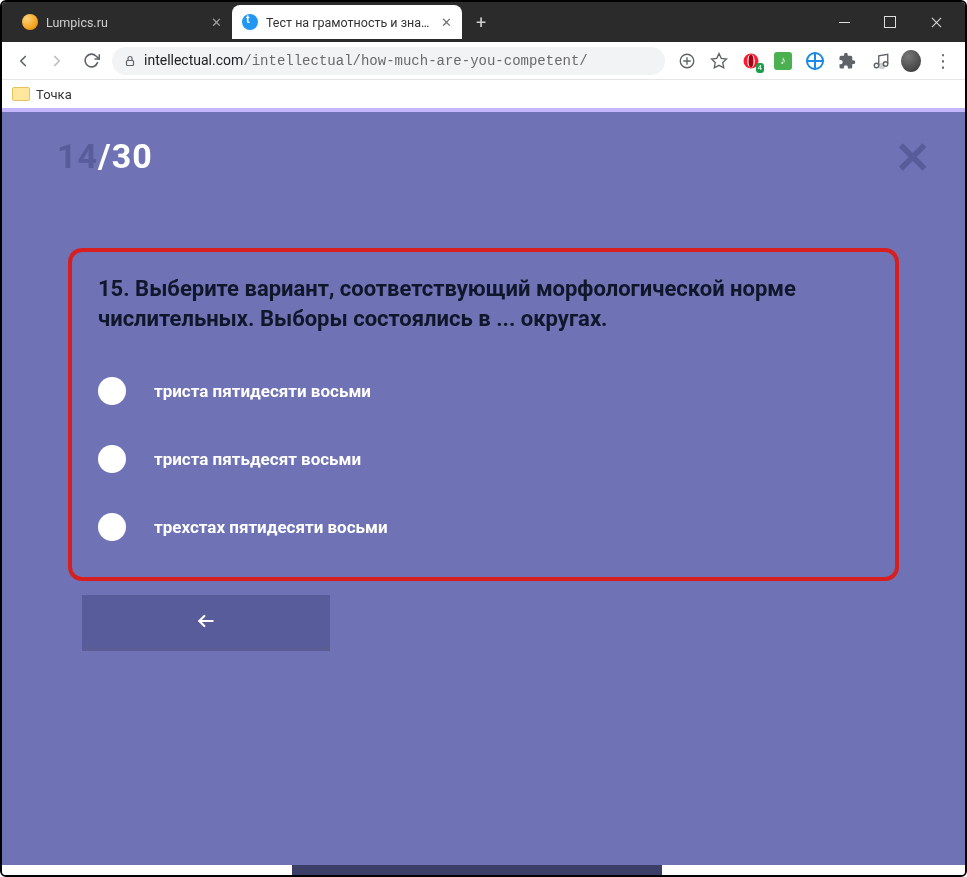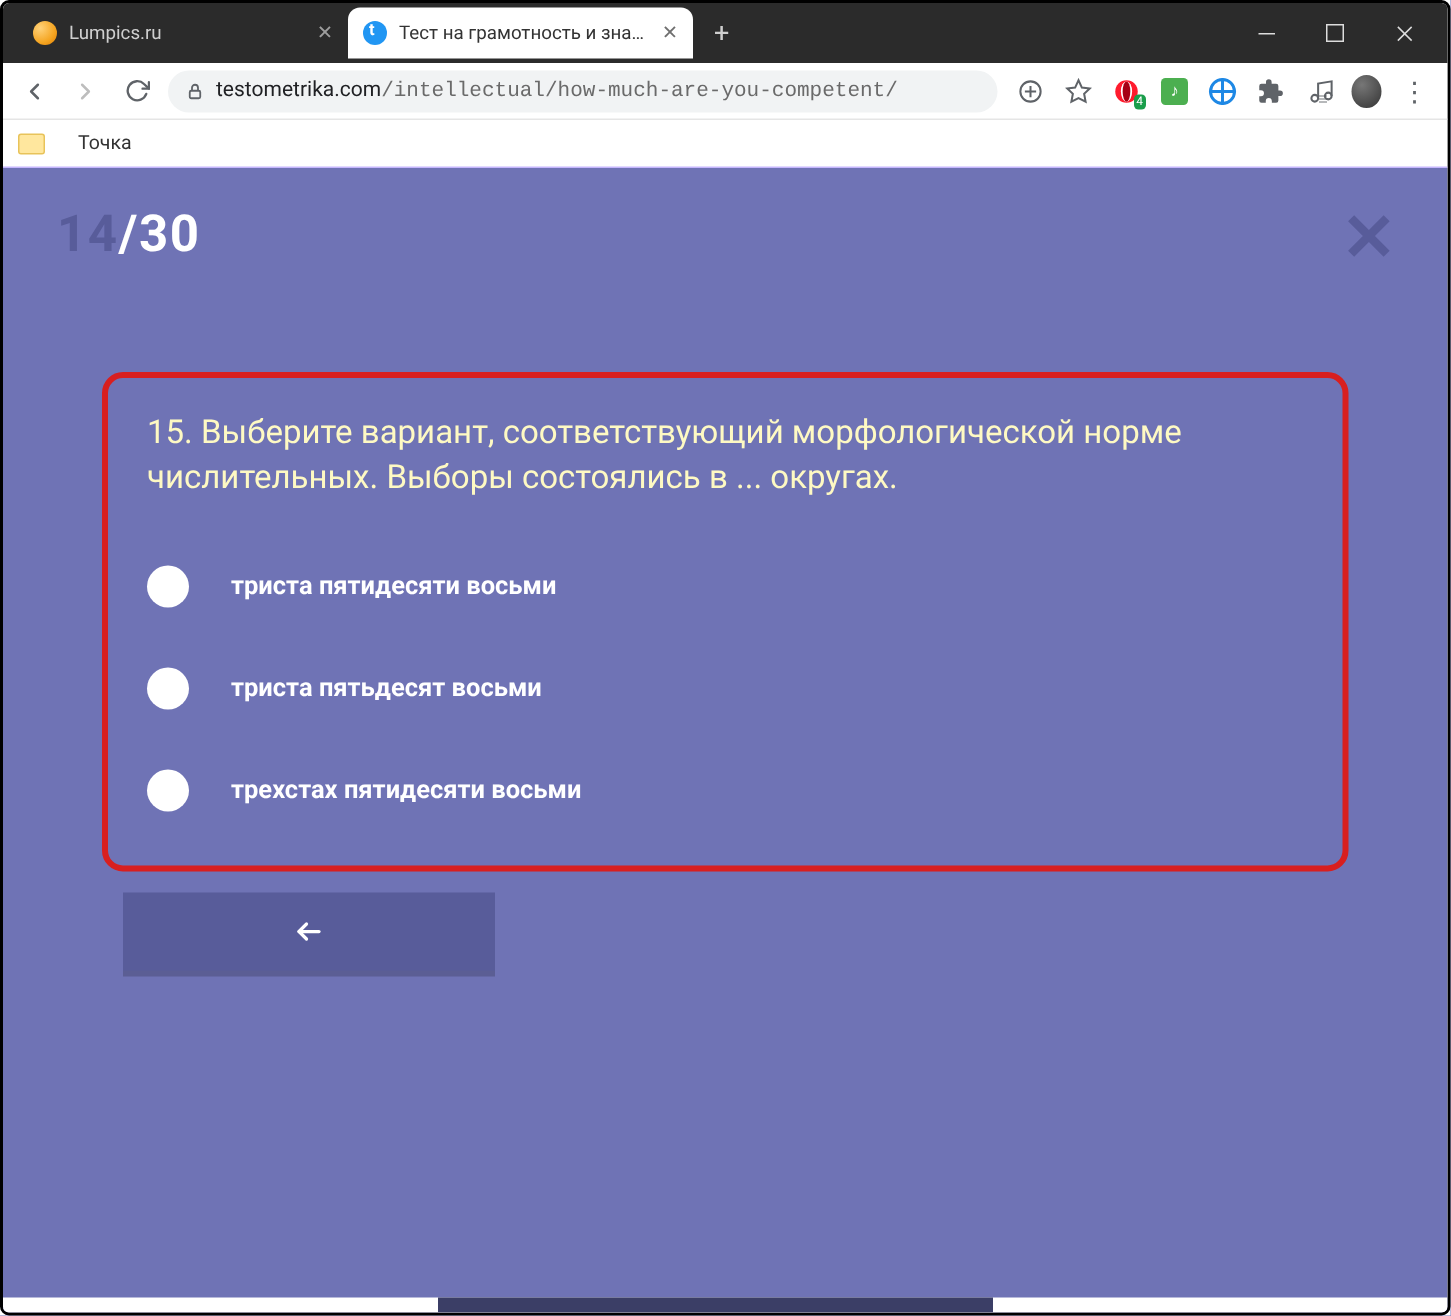--- a/index.html
+++ b/index.html
@@ -39,32 +39,32 @@
   .ext .opera { position: relative; }
   .ext .opera svg { width:18px; height:18px; }
   .ext .opera .badge { position:absolute; bottom:-2px; right:-3px; background:#1a9e4b; color:#fff; font-size:8px; border-radius:3px; padding:0 2px; line-height:10px;}
   .ext .music { width:18px;height:18px;background:#4caf50;border-radius:3px;display:flex;align-items:center;justify-content:center;color:#fff;font-size:11px;}
   .ext .globe { width:18px;height:18px;border-radius:50%;border:2px solid #1e88e5;position:relative;}
   .ext .globe::before{content:"";position:absolute;left:6px;top:-2px;width:2px;height:18px;background:#1e88e5;border-radius:2px;}
   .ext .globe::after{content:"";position:absolute;left:-2px;top:6px;width:18px;height:2px;background:#1e88e5;border-radius:2px;}
   .ext .avatar { width:22px;height:22px;border-radius:50%;background:radial-gradient(circle at 35% 30%, #777, #333);}
   .ext .dots { font-size:18px; color:#5f6368; }
 
-  .bookbar { height: 32px; background:#fff; display:flex; align-items:center; padding:0 10px; gap:22px; font-size:13px; color:#333; border-bottom:1px solid #c4b5fd;}
+  .bookbar { height: 32px; background:#fff; display:flex; align-items:center; padding:0 10px; gap:6px; font-size:13px; color:#333; border-bottom:4px solid #c4b5fd;}
   .bookbar .folder { width:18px;height:14px;background:#ffe79e;border:1px solid #e8c35a;border-radius:2px;}
 
   
   .page { position: relative; height: calc(877px - 40px - 38px - 32px - 4px); background: #6f73b5; overflow:hidden; }
-  .progress { display:flex;align-items:baseline;font-size:34px;font-weight:700;padding:24px 0 0 36px;letter-spacing:1px;}
+  .progress { display:flex;align-items:baseline;font-size:34px;font-weight:700;padding:24px 0 0 55px;letter-spacing:1px;}
   .progress .cur { color:#585c9a; }
   .progress .sep, .progress .tot { color:#fff; }
   .closex { position:absolute; top:20px; right:34px; color:#585c9a; font-size:44px; font-weight:700; cursor:pointer;}
   .card { margin: 72px 66px 0 66px; }
   .redbox { border:4px solid #d81f1f; border-radius:14px; padding:22px 26px 28px 26px; }
-  .question { color:#fef9c3; font-size:22px; font-weight:400; line-height:1.35; }
+  .question { color:#0f172a; font-size:22px; font-weight:700; line-height:1.35; }
   .answers { margin-top:44px; }
   .ans { display:flex; align-items:center; gap:28px; margin-bottom:40px; cursor:pointer;}
   .ans:last-child{margin-bottom:8px;}
   .radio { width:28px;height:28px;border-radius:50%;background:#fff;flex-shrink:0;}
   .anstext { color:#fff; font-size:17px;font-weight:bold; }
   .backbtn { margin:14px 0 0 14px; width:248px; height:52px; background:#585c9a; display:flex;align-items:center;justify-content:center; box-shadow:0 4px 0 rgba(0,0,0,.18); cursor:pointer;}
   .backbtn svg { stroke:#fff; }
 
   
   .hscroll { position:absolute; left:0; right:0; bottom:0; height:10px; background:#fff;}
@@ -110,21 +110,21 @@
         <polyline points="23 4 23 10 17 10"></polyline>
         <path d="M20.49 15a9 9 0 1 1-2.12-9.36L23 10"></path>
       </svg>
   </div>
   <div class="omnibox">
     <svg class="lock" viewBox="0 0 24 24" fill="none" stroke="#5f6368" stroke-width="2.4">
         <rect x="5" y="11" width="14" height="10" rx="2"></rect>
         <path d="M8 11V7a4 4 0 0 1 8 0v4"></path>
       </svg>
     <span>
-      <span class="url-host">testometrika.com</span><span class="url-path">/intellectual/how-much-are-you-competent/</span>
+      <span class="url-host">intellectual.com</span><span class="url-path">/intellectual/how-much-are-you-competent/</span>
     </span>
   </div>
   <div class="ext">
     <div class="ic">
       <svg width="18" height="18" viewBox="0 0 24 24" fill="none" stroke="#5f6368" stroke-width="1.8">
           <circle cx="12" cy="12" r="9"></circle>
           <line x1="12" y1="7" x2="12" y2="17"></line>
           <line x1="7" y1="12" x2="17" y2="12"></line>
         </svg>
     </div>

